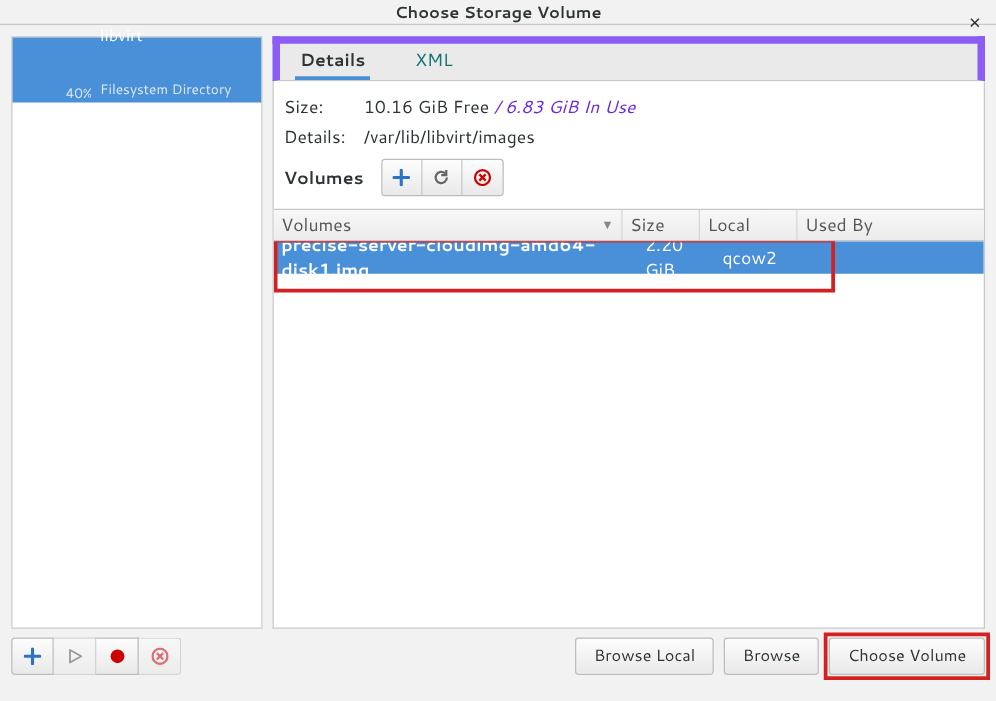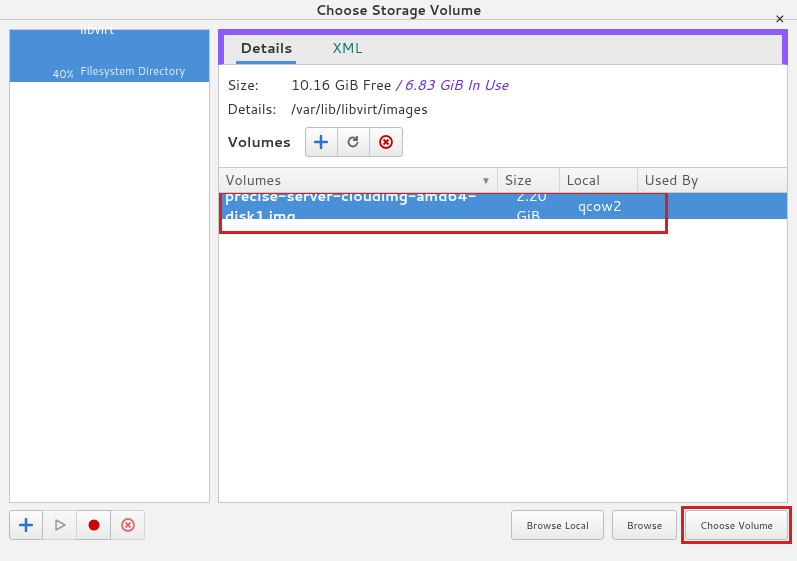--- a/index.html
+++ b/index.html
@@ -56,21 +56,21 @@
 .hb1 { top: -2px; left: 0px; width: 449px; height: 43px; }
 
 .footer { height: 44px; padding: 0 9px; display: flex; align-items: center; }
 .left-btns { display: flex; gap: 0; }
 .fbtn { width: 34px; height: 30px; background: linear-gradient(#fdfdfd,#e9e9e9); border: 1px solid #bcbcbc; display: flex; align-items: center; justify-content: center; cursor: pointer; }
 .fbtn:first-child { border-radius: 3px 0 0 3px; }
 .fbtn + .fbtn { border-left: none; }
 .fbtn:last-child { border-radius: 0 3px 3px 0; }
 .fbtn.disabled { opacity: 0.55; cursor: default; }
 .right-btns { margin-left: auto; display: flex; gap: 8px; align-items: center; }
-.btn { height: 30px; padding: 0 14px; background: linear-gradient(#fdfdfd,#e9e9e9); border: 1px solid #bcbcbc; border-radius: 3px; font-size: 10px; cursor: pointer; display: flex; align-items: center; }
+.btn { height: 30px; padding: 0 14px; background: linear-gradient(#fdfdfd,#e9e9e9); border: 1px solid #bcbcbc; border-radius: 3px; font-size: 13px; cursor: pointer; display: flex; align-items: center; }
 .choose-wrap { position: relative; }
 .hb2 { position: absolute; border: 3px solid #d42020; top: -4px; left: -4px; right: -4px; bottom: -4px; pointer-events: none; }
 
 svg { display: block; }
 </style>
 </head>
 <body>
 
 <div class="titlebar">
   <span class="title">Choose Storage Volume</span>

